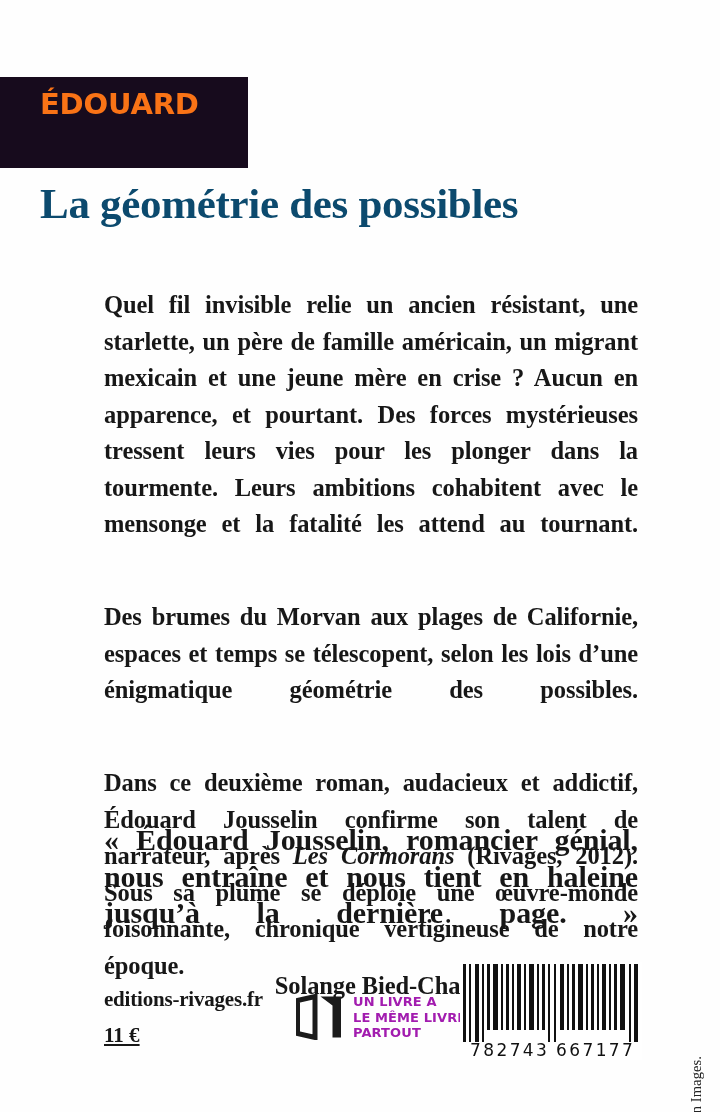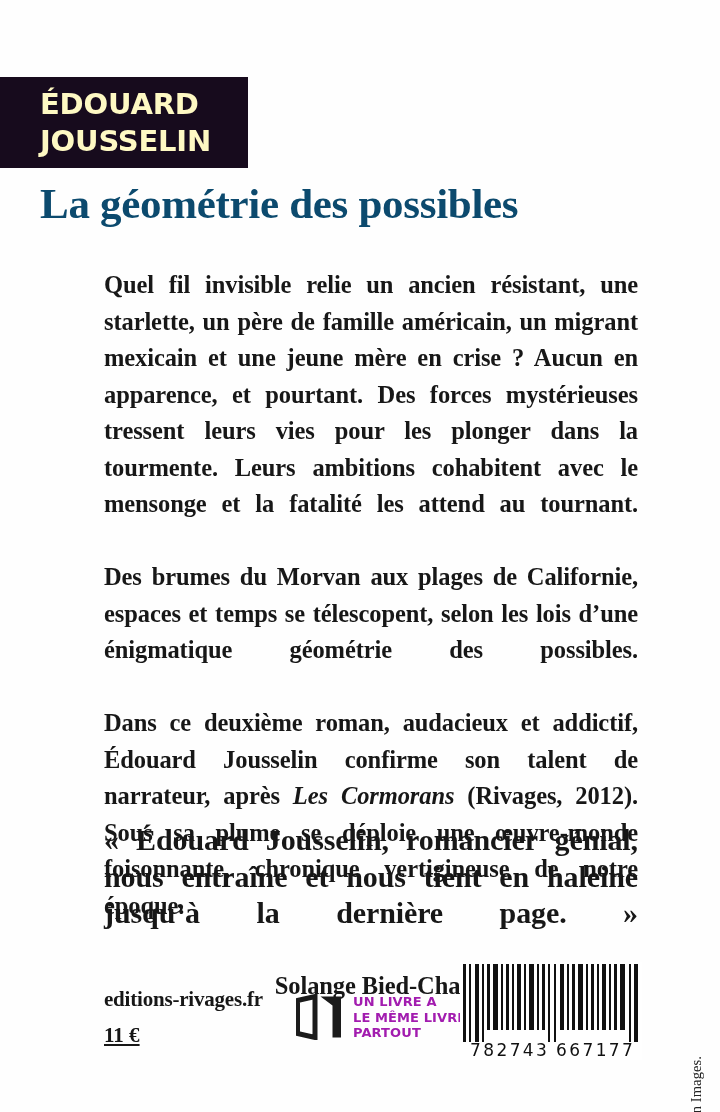--- a/index.html
+++ b/index.html
@@ -34,21 +34,21 @@
     background: #170b1d;
     box-sizing: border-box;
     padding: 9px 0 0 40px;
   }
   .author-line {
     font-family: "DejaVu Sans", "Liberation Sans", sans-serif;
     font-weight: 700;
     font-size: 29px;
     line-height: 37px;
     letter-spacing: -0.2px;
-    color: #fef9c3;
+    color: #f97316;
     white-space: nowrap;
   }
 
   
   .book-title {
     position: absolute;
     left: 40px;
     top: 178px;
     width: 620px;
     font-family: "Liberation Serif", "DejaVu Serif", serif;
@@ -73,20 +73,21 @@
     font-weight: 700;
     font-size: 24.5px;
     line-height: 36.5px;
     text-align: justify;
     text-justify: inter-word;
     color: #171717;
     letter-spacing: -0.1px;
   }
   .blurb p.last-justify {
     text-align: justify;
+    margin-top: 20px;
   }
   .blurb p.last-justify:after {
     content: "";
     display: inline-block;
     width: 100%;
   }
   .blurb p + p {
     margin-top: 0;
   }
   .blurb em {
@@ -205,21 +206,20 @@
     letter-spacing: 0.1px;
   }
 </style>
 </head>
 <body>
 
 <div class="page">
 
   <div class="author-band">
     <div class="author-line">ÉDOUARD</div>
-    <div class="author-line">JOUSSELIN</div>
   </div>
 
   <div class="book-title">La géométrie des possibles</div>
 
   <div class="blurb">
     <p class="last-justify"><span>Quel fil invisible relie un ancien résistant, une starlette, un père de famille américain, un migrant mexicain et une jeune mère en crise ? Aucun en apparence, et pourtant. Des forces mystérieuses tressent leurs vies pour les plonger dans la tourmente. Leurs ambitions cohabitent avec le mensonge et la fatalité les attend au tournant.</span></p>
     <p class="last-justify"><span>Des brumes du Morvan aux plages de Californie, espaces et temps se télescopent, selon les lois d’une énigmatique géométrie des possibles.</span></p>
     <p class="last-justify"><span>Dans ce deuxième roman, audacieux et addictif, Édouard Jousselin confirme son talent de narrateur, après </span><em>Les Cormorans</em><span> (Rivages, 2012). Sous sa plume se déploie une œuvre-monde foisonnante, chronique vertigineuse de notre époque.</span></p>
   </div>
 

